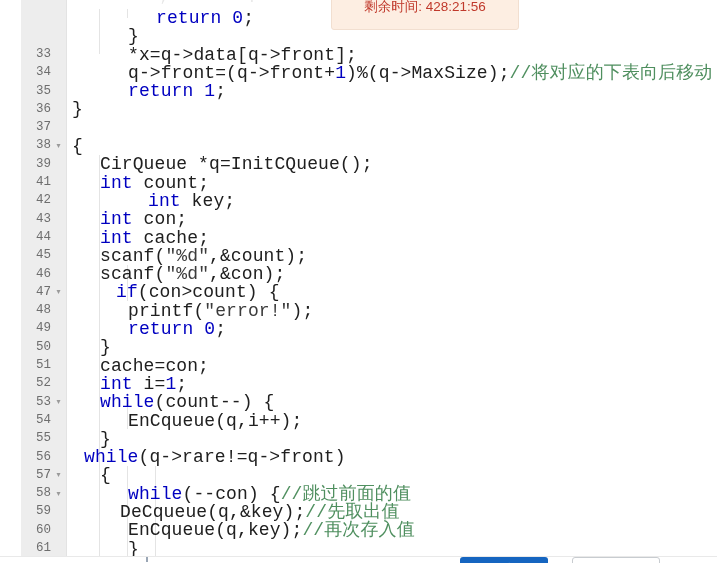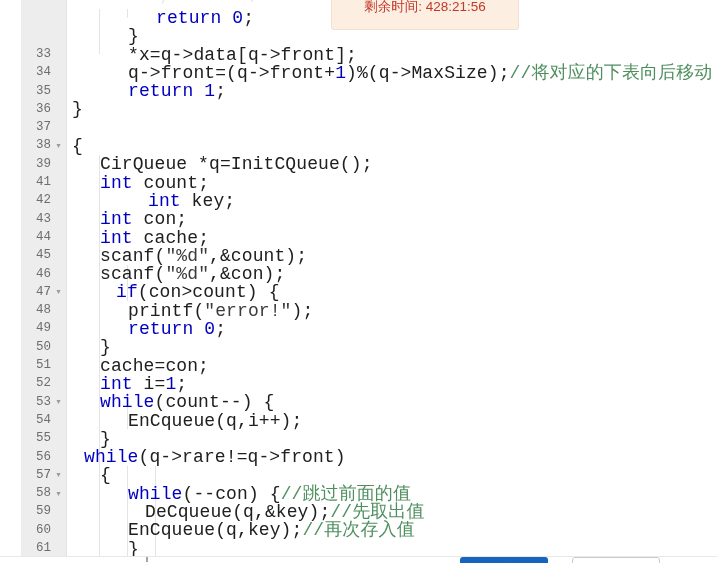--- a/index.html
+++ b/index.html
@@ -243,21 +243,21 @@
       <div class="row"><div class="lno">51</div><div class="code" style="left: 128px;"><span class="kw">return</span><span class="pln"> </span><span class="num">0</span><span class="pln">;</span></div></div>
       <div class="row"><div class="lno">52</div><div class="code" style="left: 100px;"><span class="pln">}</span></div></div>
       <div class="row"><div class="lno">53</div><div class="code" style="left: 100px;"><span class="pln">cache=con;</span></div></div>
       <div class="row"><div class="lno">54</div><div class="code" style="left: 100px;"><span class="kw">int</span><span class="pln"> i=</span><span class="num">1</span><span class="pln">;</span></div></div>
       <div class="row"><div class="lno">55</div><div class="fold">▾</div><div class="code" style="left: 100px;"><span class="kw">while</span><span class="pln">(count--) {</span></div></div>
       <div class="row"><div class="lno">56</div><div class="code" style="left: 128px;"><span class="pln">EnCqueue(q,i++);</span></div></div>
       <div class="row"><div class="lno">57</div><div class="code" style="left: 100px;"><span class="pln">}</span></div></div>
       <div class="row"><div class="lno">58</div><div class="code" style="left: 84px;"><span class="kw">while</span><span class="pln">(q-&gt;rare!=q-&gt;front)</span></div></div>
       <div class="row"><div class="lno">59</div><div class="fold">▾</div><div class="code" style="left: 100px;"><span class="pln">{</span></div></div>
       <div class="row"><div class="lno">60</div><div class="fold">▾</div><div class="code" style="left: 128px;"><span class="kw">while</span><span class="pln">(--con) {</span><span class="cmt">//跳过前面的值</span></div></div>
-      <div class="row"><div class="lno">61</div><div class="code" style="left: 145px;"><span class="pln">DeCqueue(q,&amp;key);</span><span class="cmt">//先取出值</span></div></div>
+      <div class="row"><div class="lno">61</div><div class="code" style="left: 120px;"><span class="pln">DeCqueue(q,&amp;key);</span><span class="cmt">//先取出值</span></div></div>
       <div class="row"><div class="lno">62</div><div class="code" style="left: 128px;"><span class="pln">EnCqueue(q,key);</span><span class="cmt">//再次存入值</span></div></div>
       <div class="row"><div class="lno">63</div><div class="code" style="left: 128px;"><span class="pln">}</span></div></div>
     </div>
 
   <div id="timer-badge">
     <span>剩余时间: 428:21:56</span>
   </div>
 
   <div id="bottom-bar"></div>
   <div id="caret-mark"></div>

